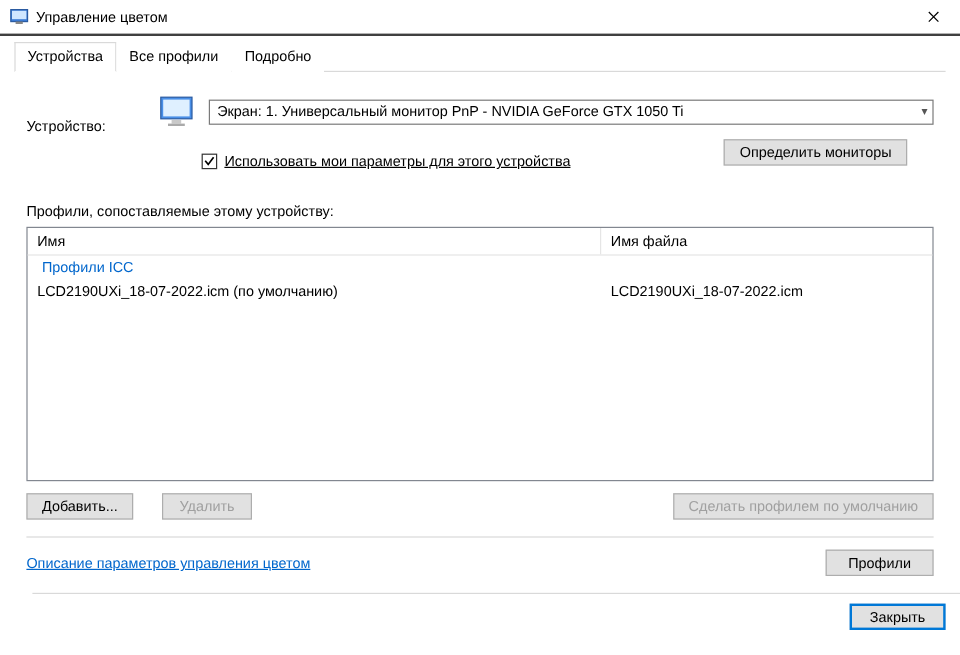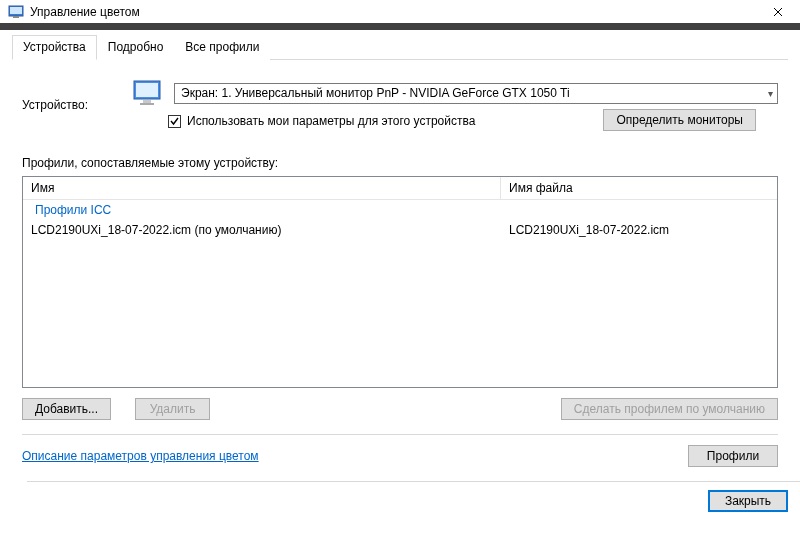--- a/index.html
+++ b/index.html
@@ -1,35 +1,35 @@
 <!DOCTYPE html>
 <html><head>
 <meta charset="utf-8">
 <style>
   * { box-sizing: border-box; font-family: "Segoe UI", Tahoma, sans-serif; font-size: 12px; }
   body { margin: 0; background: #fff; width: 800px; height: 546px; overflow: hidden; }
-  .titlebar { display: flex; align-items: center; height: 30px; padding: 0 0 0 8px; border-bottom: 7px solid #404040; }
+  .titlebar { display: flex; align-items: center; height: 30px; padding: 0 0 0 8px; border-bottom: 2px solid #404040; }
   .titlebar-icon { width: 16px; height: 16px; margin-right: 6px; }
   .titlebar-title { flex: 0 0 auto; }
   .titlebar-spacer { flex: 1 1 auto; }
   .titlebar-close { width: 45px; height: 29px; display: flex; align-items: center; justify-content: center; }
   .content { padding: 0 12px 0 12px; }
   .tabs { display: flex; margin-top: 4px; border-bottom: 1px solid #d9d9d9; }
   .tab { padding: 4px 10px 5px 10px; border: 1px solid transparent; border-bottom: none; position: relative; top: 1px; background: #fff; }
   .tab.active { border-color: #d9d9d9; border-bottom: 1px solid #fff; }
   .tabpanel { padding: 14px 10px 4px 10px; }
   .row-device { display: flex; align-items: center; gap: 10px; }
   .device-label { width: 100px; margin-top: 24px; }
   .monitor-icon { width: 32px; height: 28px; }
   .device-select {
     flex: 1; height: 21px; border: 1px solid #7a7a7a; display: flex; align-items: center;
     justify-content: space-between; padding: 0 4px 0 6px; background: #fff;
   }
   .chev { font-size: 10px; color: #555; }
-  .row-check { display: flex; align-items: center; margin-top: 2px; margin-left: 146px; }
+  .row-check { display: flex; align-items: center; margin-top: 15px; margin-left: 146px; text-decoration: underline; }
   .checkbox { width: 13px; height: 13px; border: 1px solid #333; margin-right: 6px; display: flex; align-items: center; justify-content: center; }
   .checkbox svg { width: 11px; height: 11px; }
   .btn {
     height: 22px; border: 1px solid #adadad; background: #e1e1e1; padding: 0 12px;
     display: inline-flex; align-items: center; justify-content: center; min-width: 75px;
   }
   .btn.disabled { color: #a0a0a0; }
   .btn.primary { border: 2px solid #0078d7; background: #e1e1e1; }
   .identify-btn { position: absolute; right: 22px; min-width: 140px; }
   .row-check-wrap { position: relative; display: flex; align-items: center; }
@@ -68,22 +68,22 @@
   <span class="titlebar-close">
     <svg width="10" height="10" viewBox="0 0 10 10">
         <path d="M1 1 L9 9 M9 1 L1 9" stroke="#000" stroke-width="1"></path>
       </svg>
   </span>
 </div>
 
 <div class="content">
   <div class="tabs">
     <div class="tab active">Устройства</div>
+    <div class="tab">Все профили</div>
     <div class="tab">Подробно</div>
-    <div class="tab">Все профили</div>
   </div>
 
   <div class="tabpanel">
     <div class="row-device">
       <span class="device-label">Устройство:</span>
       <span class="monitor-icon">
         <svg viewBox="0 0 32 28">
             <rect x="2" y="2" width="26" height="18" fill="#4a8fe7" stroke="#2a5aa0"></rect>
             <rect x="4" y="4" width="22" height="14" fill="#dff0ff"></rect>
             <rect x="11" y="21" width="8" height="3" fill="#c9c9c9"></rect>

